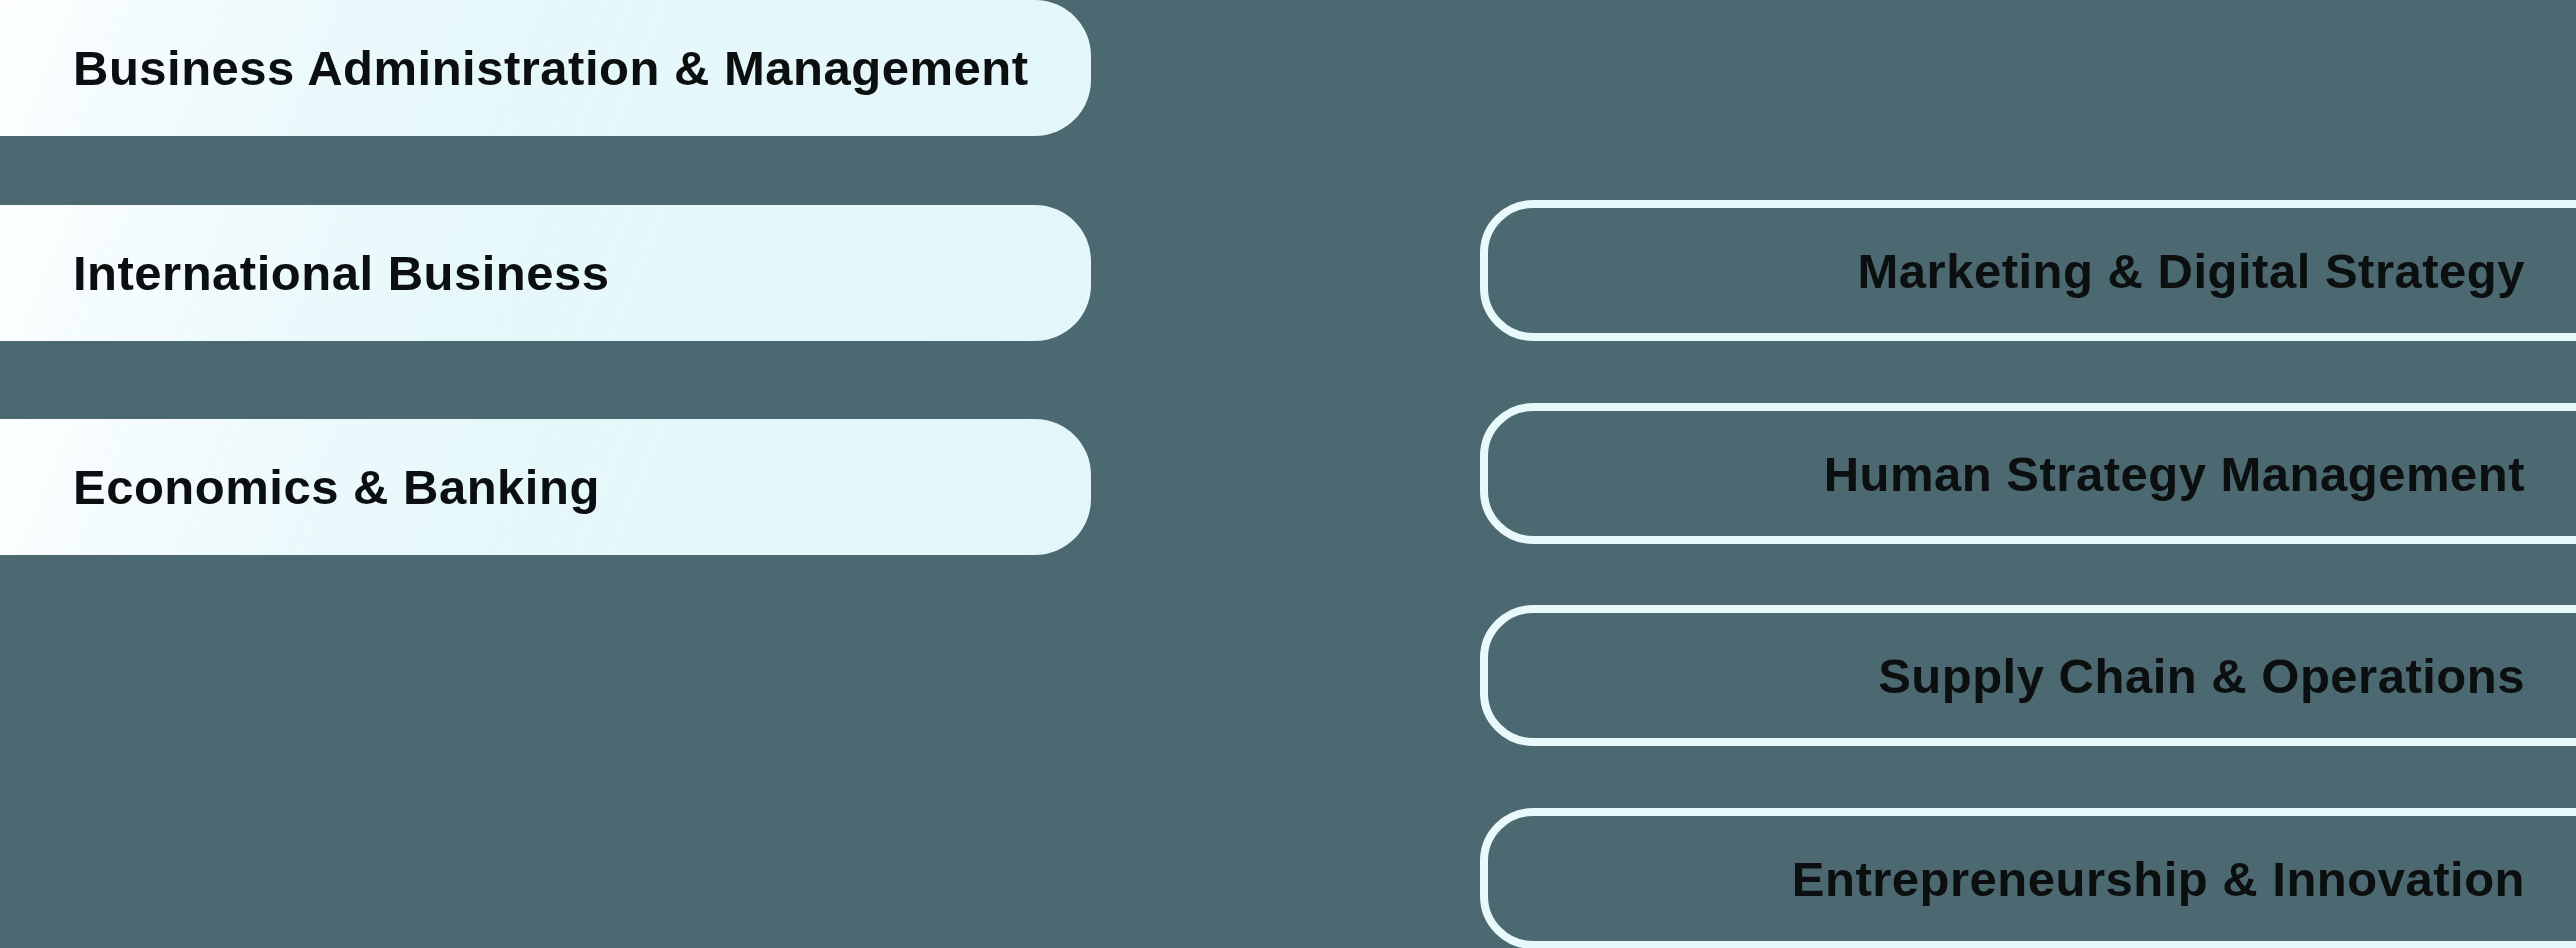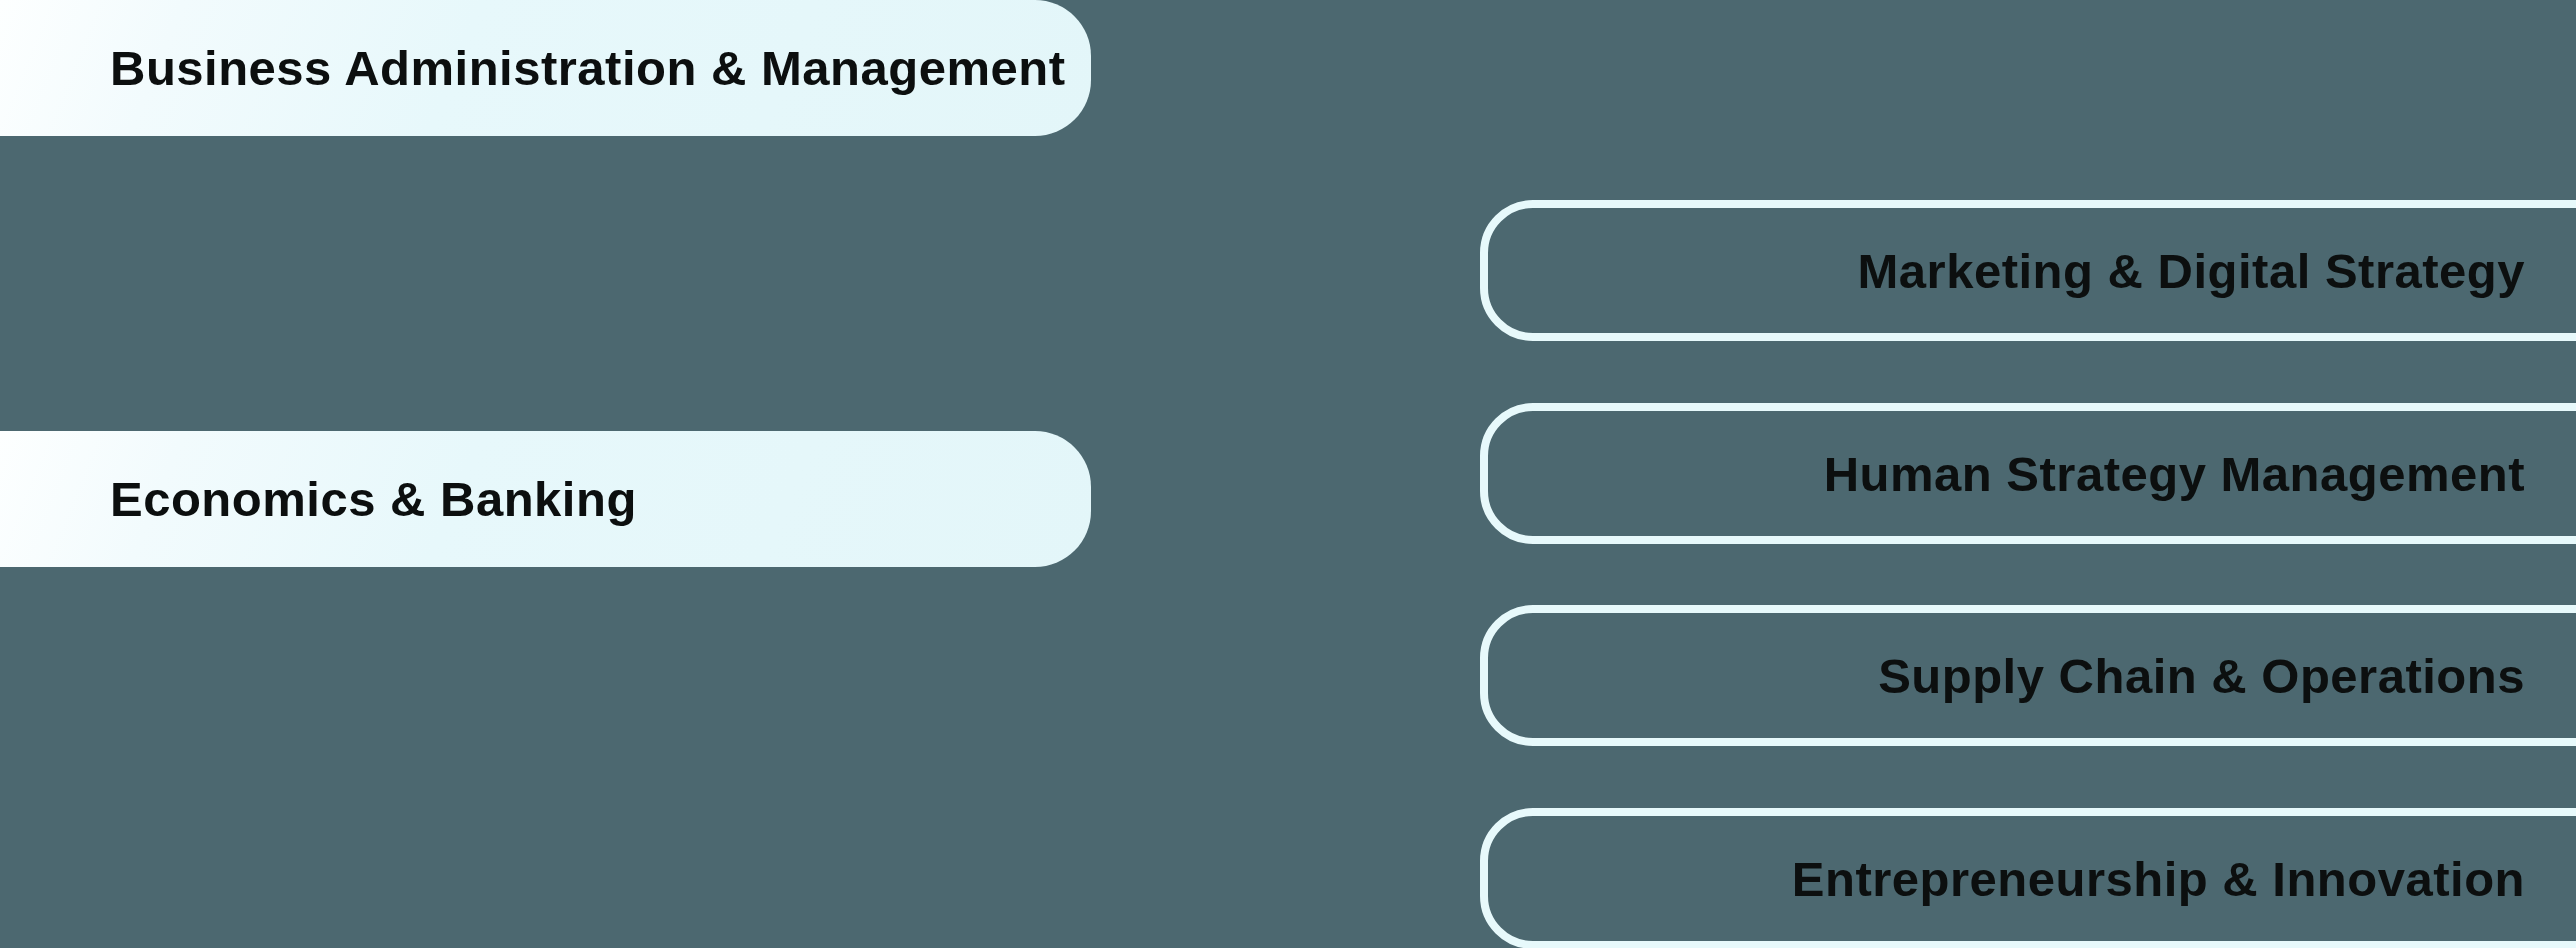--- a/index.html
+++ b/index.html
@@ -32,55 +32,58 @@
     color: #0C0F0F;
     white-space: nowrap;
   }
   
   .pill-left {
     left: 0;
     width: 1091px;
     height: 136px;
     border-radius: 0 56px 56px 0;
     background: linear-gradient(112deg, #FDFFFF 0%, #F2FBFD 16%, #E7F8FB 42%, #E3F6F9 100%);
-    padding-left: 110px;
+    padding-left: 73px;
     justify-content: flex-start;
   }
   
   .pill-right {
     left: 1480px;
     width: 1114px; 
     height: 141px;
     border: 8.2px solid #E7F9FB;
     border-radius: 53px 0 0 53px;
     background: transparent;
     padding-right: 61px;
     justify-content: flex-end;
   }
   .pos-l1 { top: 0; }
   .pos-l2 { top: 205px; }
-  .pos-l3 { top: 431px; }
+  .pos-l3 { top: 419px; }
   .pos-l4 { top: 610px; }
   .pos-r1 { top: 200px; }
   .pos-r2 { top: 403px; }
   .pos-r3 { top: 605px; }
   .pos-r4 { top: 808px; }
   .pill-label {
     display: inline-block;
   }
 </style>
 </head>
 <body>
 
 <div class="stage">
 
   <div class="pill pill-left pos-l1">
     <span class="pill-label">Business Administration &amp; Management</span>
   </div>
 
+  <div class="pill pill-left pos-l2">
+    <span class="pill-label">International Business</span>
+  </div>
 
   <div class="pill pill-left pos-l3">
     <span class="pill-label">Economics &amp; Banking</span>
   </div>
 
 
   <div class="pill pill-right pos-r1">
     <span class="pill-label">Marketing &amp; Digital Strategy</span>
   </div>
 

